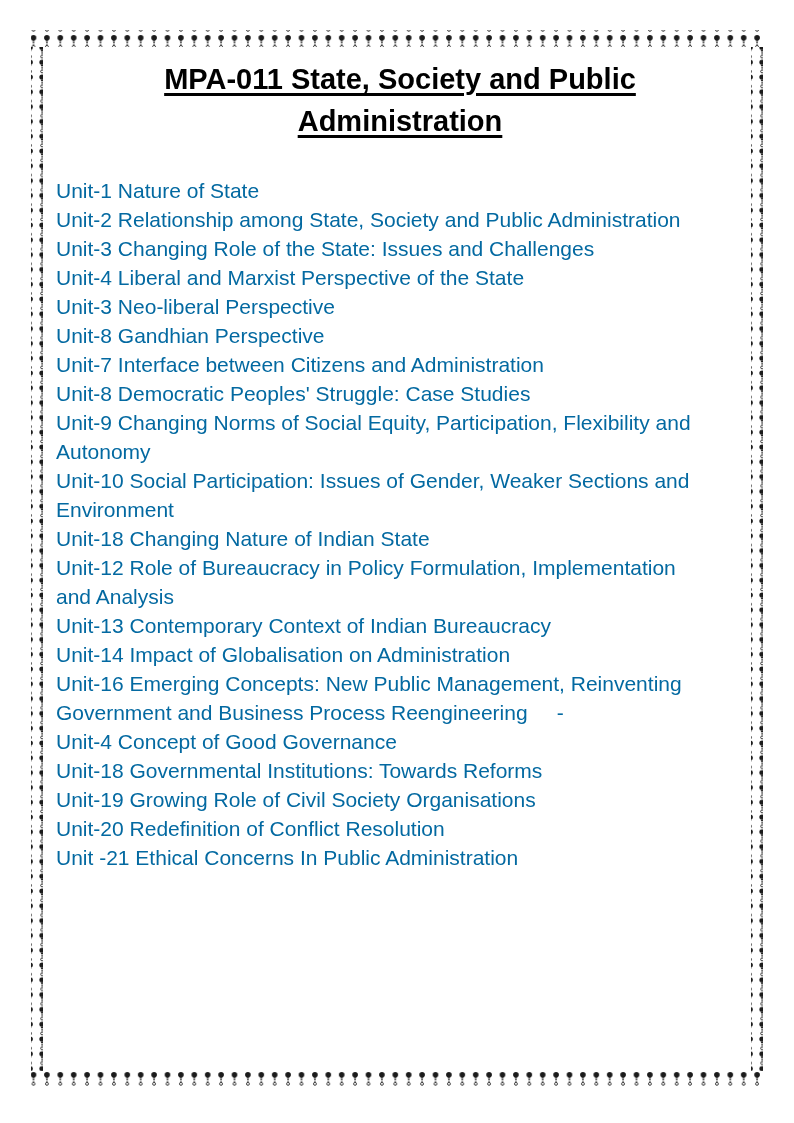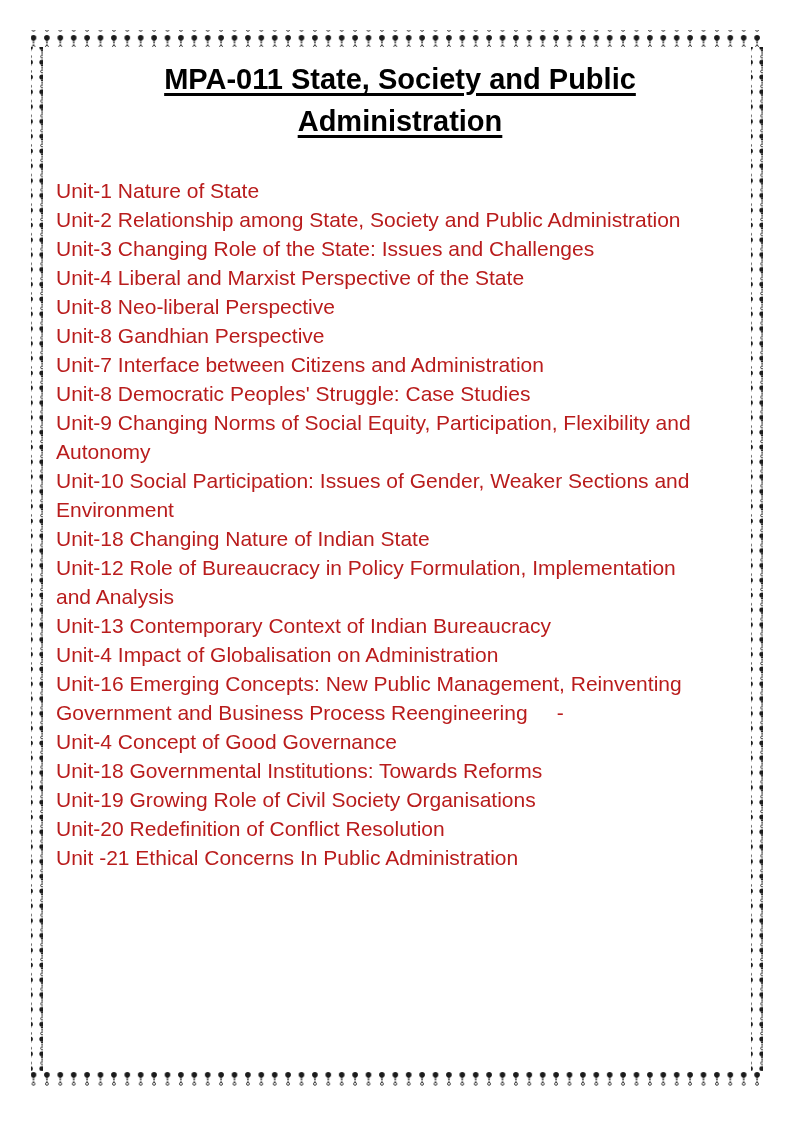--- a/index.html
+++ b/index.html
@@ -46,21 +46,21 @@
     text-underline-offset: 4px;
   }
   .units {
     width: 690px;
   }
   .units p {
     margin: 0;
     font-size: 21px;
     line-height: 29px;
     white-space: pre-line;
-    color: #b91c1c;
+    color: #0369a1;
   }
 </style>
 </head>
 <body>
 
 <div class="page">
 
   <svg class="border-layer" width="794" height="1123" viewBox="0 0 794 1123" xmlns="http://www.w3.org/2000/svg">
     <defs>
       <g id="orn">
@@ -87,33 +87,33 @@
     <h1 class="title">
       <span class="tline">MPA-011 State, Society and Public</span>
       <span class="tline">Administration</span>
     </h1>
 
     <div class="units">
       <p>Unit-1 Nature of State</p>
       <p>Unit-2 Relationship among State, Society and Public Administration</p>
       <p>Unit-3 Changing Role of the State: Issues and Challenges</p>
       <p>Unit-4 Liberal and Marxist Perspective of the State</p>
-      <p>Unit-8 Neo-liberal Perspective</p>
+      <p>Unit-3 Neo-liberal Perspective</p>
       <p>Unit-8 Gandhian Perspective</p>
       <p>Unit-7 Interface between Citizens and Administration</p>
       <p>Unit-8 Democratic Peoples' Struggle: Case Studies</p>
       <p>Unit-9 Changing Norms of Social Equity, Participation, Flexibility and
 Autonomy</p>
       <p>Unit-10 Social Participation: Issues of Gender, Weaker Sections and
 Environment</p>
       <p>Unit-18 Changing Nature of Indian State</p>
       <p>Unit-12 Role of Bureaucracy in Policy Formulation, Implementation
 and Analysis</p>
       <p>Unit-13 Contemporary Context of Indian Bureaucracy</p>
-      <p>Unit-4 Impact of Globalisation on Administration</p>
+      <p>Unit-14 Impact of Globalisation on Administration</p>
       <p>Unit-16 Emerging Concepts: New Public Management, Reinventing
 Government and Business Process Reengineering&nbsp;&nbsp;&nbsp;&nbsp; -</p>
       <p>Unit-4 Concept of Good Governance</p>
       <p>Unit-18 Governmental Institutions: Towards Reforms</p>
       <p>Unit-19 Growing Role of Civil Society Organisations</p>
       <p>Unit-20 Redefinition of Conflict Resolution</p>
       <p>Unit -21 Ethical Concerns In Public Administration</p>
     </div>
   </div>
 </div>

